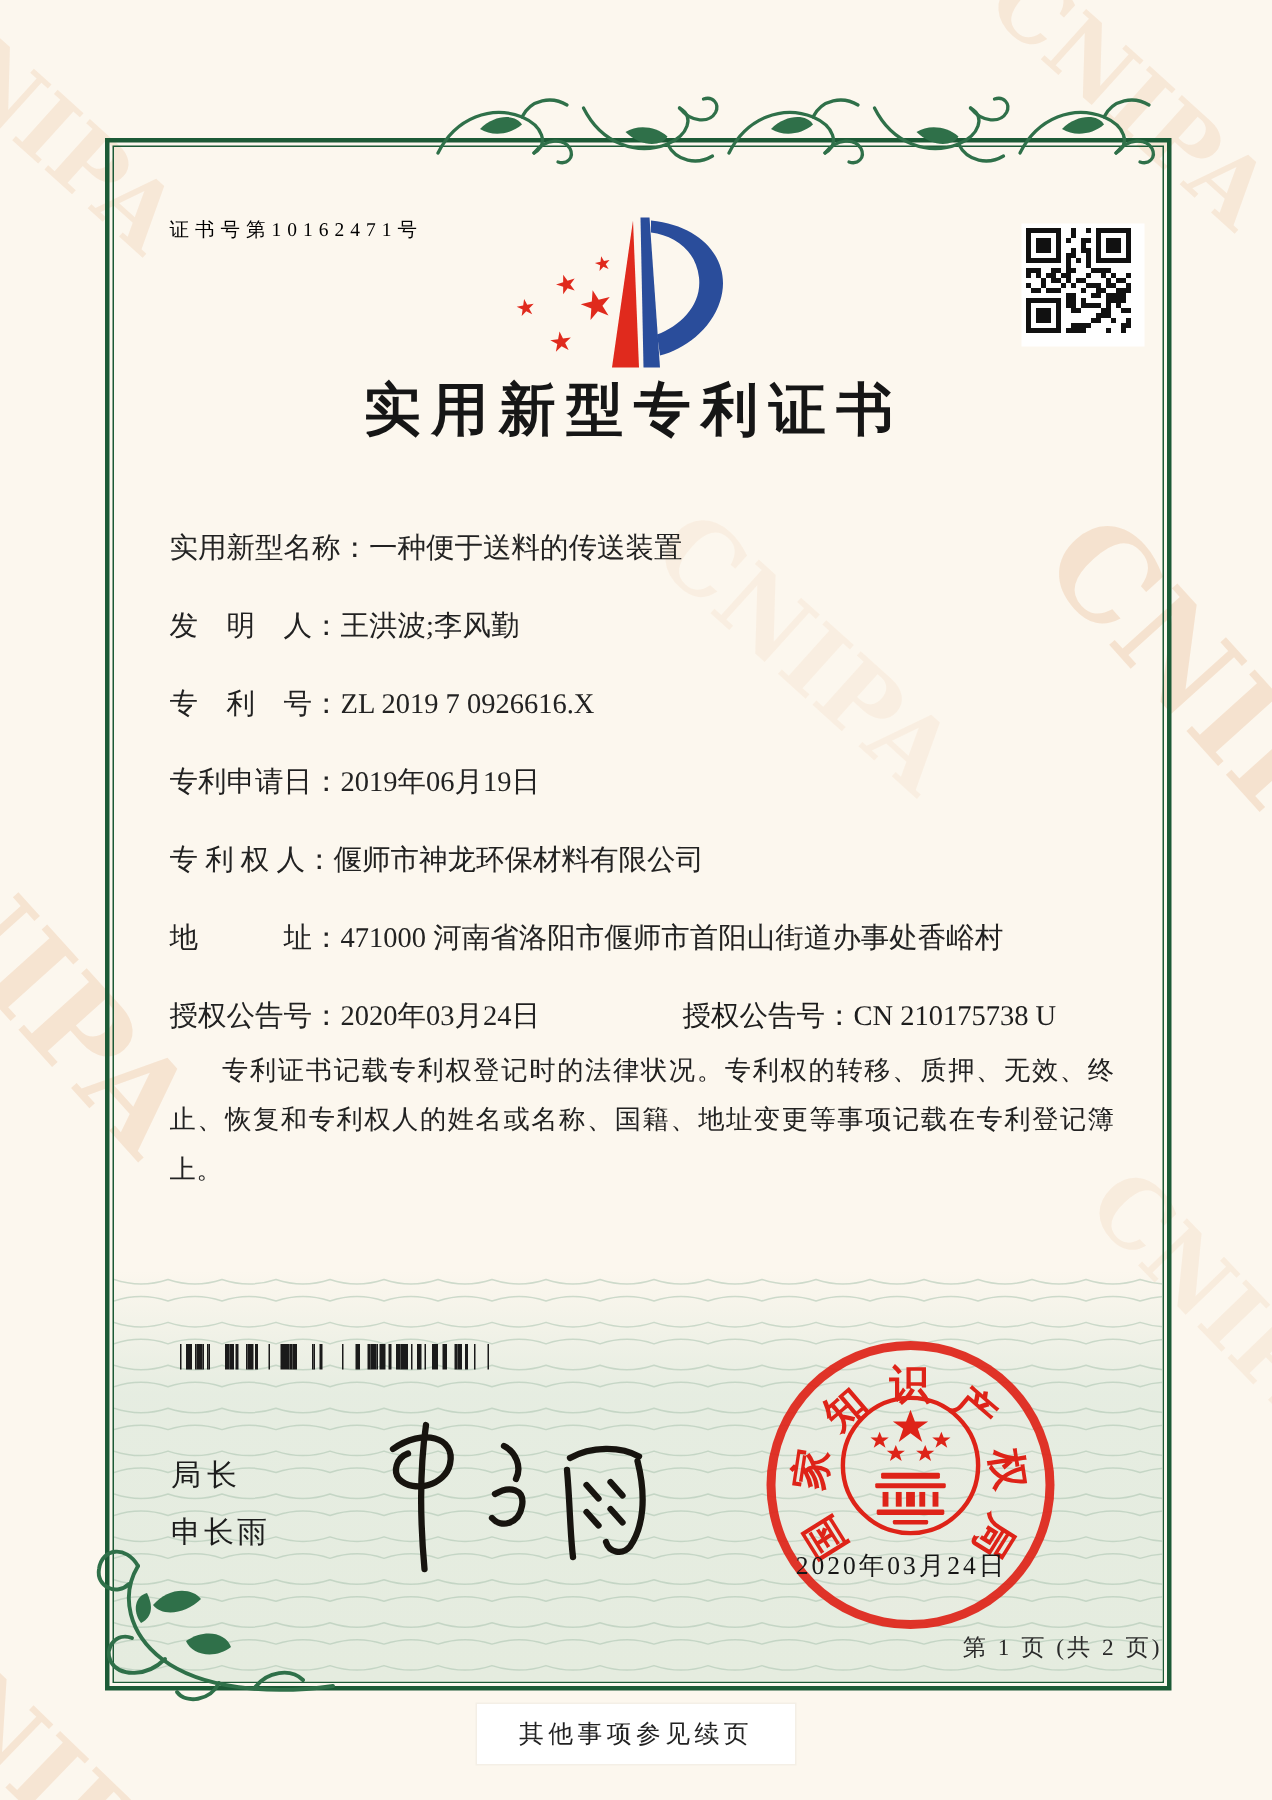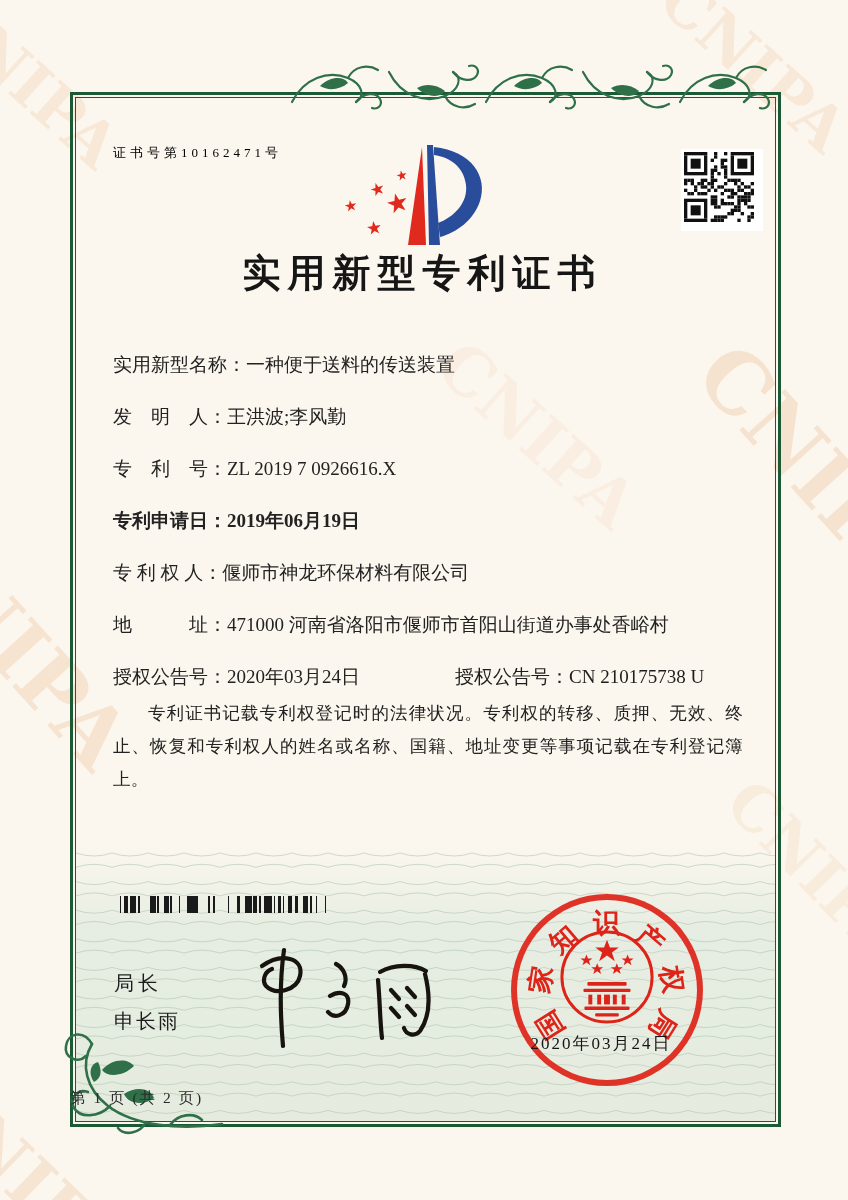--- a/index.html
+++ b/index.html
@@ -83,21 +83,21 @@
     font-family:"Liberation Serif",serif;
   }
   .seal-emblem{position:absolute;left:41px;top:28px;width:98px;height:98px;}
   .seal-date{
     position:absolute;left:436px;top:1032px;width:330px;text-align:center;
     font-size:17px;color:#161616;letter-spacing:2px;z-index:4;
   }
 
   
   .page-footer{
-    position:absolute;left:70px;top:1088px;width:705px;text-align:left;
+    position:absolute;left:70px;top:1088px;width:705px;text-align:right;
     font-size:15.5px;letter-spacing:2px;color:#2a2a2a;
   }
   .cont-note{
     position:absolute;left:424px;top:1136px;transform:translateX(-50%);
     background:#ffffff;padding:9px 28px;font-size:16.5px;letter-spacing:3px;color:#222;
     box-shadow:0 0 0 1px rgba(0,0,0,0.03);
   }
 </style>
 </head>
 <body>
@@ -350,21 +350,21 @@
   <div class="fields">
     <div class="frow" style="top:0px;">
       <span class="lab">实用新型名称：</span><span class="val">一种便于送料的传送装置</span>
     </div>
     <div class="frow" style="top:52px;">
       <span class="lab">发　明　人：</span><span class="val">王洪波;李风勤</span>
     </div>
     <div class="frow" style="top:104px;">
       <span class="lab">专　利　号：</span><span class="val">ZL 2019 7 0926616.X</span>
     </div>
-    <div class="frow" style="top:156px;font-weight:bold;">
+    <div class="frow" style="top:156px;">
       <span class="lab">专利申请日：</span><span class="val">2019年06月19日</span>
     </div>
     <div class="frow" style="top:208px;text-align:right;">
       <span class="lab">专 利 权 人：</span><span class="val">偃师市神龙环保材料有限公司</span>
     </div>
     <div class="frow" style="top:260px;">
       <span class="lab">地　　　址：</span><span class="val">471000 河南省洛阳市偃师市首阳山街道办事处香峪村</span>
     </div>
     <div class="frow" style="top:312px;">
       <span class="lab">授权公告号：</span><span class="val">2020年03月24日</span>
@@ -536,14 +536,15 @@
       <span class="seal-char" style="left: 32.9906px; top: 25.9381px; transform: rotate(-40.6667deg);">知</span>
       <span class="seal-char" style="left: 76px; top: 10px; transform: rotate(0deg);">识</span>
       <span class="seal-char" style="left: 119.009px; top: 25.9381px; transform: rotate(40.6667deg);">产</span>
       <span class="seal-char" style="left: 141.246px; top: 66.0547px; transform: rotate(81.3333deg);">权</span>
       <span class="seal-char" style="left: 131.971px; top: 110.975px; transform: rotate(122deg);">局</span>
     </div>
   <div class="seal-date">2020年03月24日</div>
 
   <div class="page-footer">第 1 页 (共 2 页)</div>
 
+  <div class="cont-note">其他事项参见续页</div>
 
 </div>
 
 </body></html>

